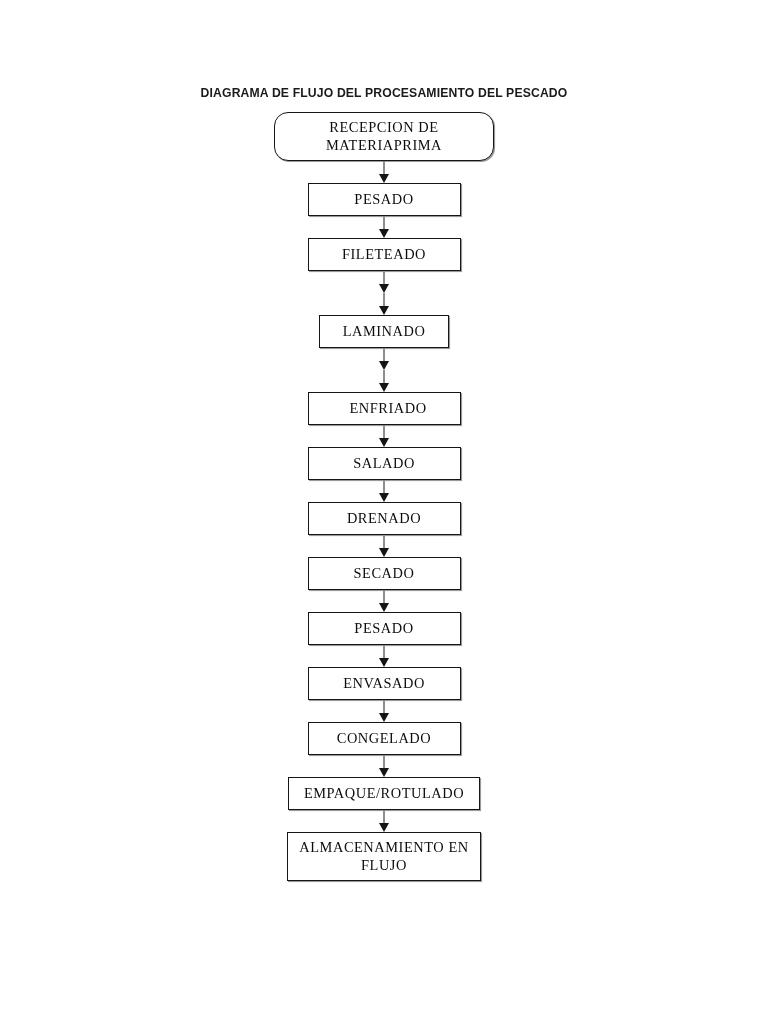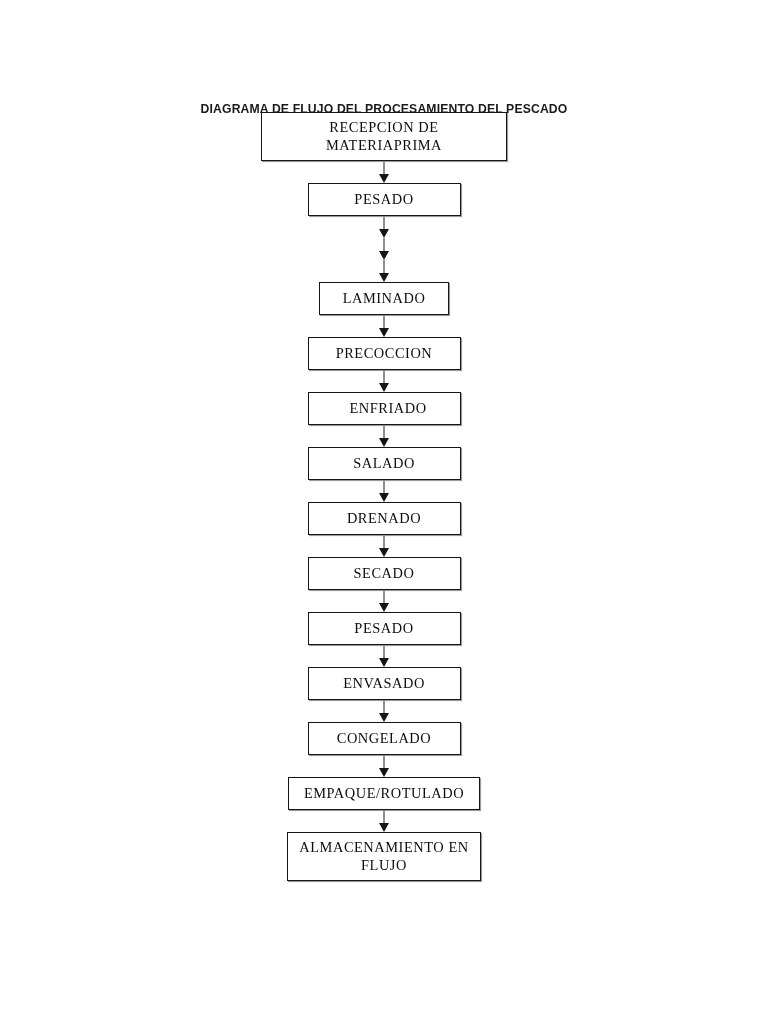--- a/index.html
+++ b/index.html
@@ -19,21 +19,21 @@
     position: absolute;
     left: 0; top: 0;
     width: 768px;
     height: 1024px;
     background: #ffffff;
   }
 
   #diagram-title {
     position: absolute;
     left: 0;
-    top: 102px;
+    top: 86px;
     width: 768px;
     text-align: center;
     font-family: "Liberation Sans", sans-serif;
     font-weight: bold;
     font-size: 12.2px;
     letter-spacing: 0.15px;
     color: #1a1a1a;
     white-space: nowrap;
   }
 
@@ -102,51 +102,51 @@
 </style>
 </head>
 <body>
 
 <div id="page">
 
   <div id="diagram-title">DIAGRAMA DE FLUJO DEL PROCESAMIENTO DEL PESCADO</div>
 
   <div id="flow">
       <div class="flow-step">
-        <div class="node h2line" style="width: 246px;">RECEPCION DE
+        <div class="node h2line" style="width: 220px; border-radius: 14px;">RECEPCION DE
 MATERIAPRIMA</div>
       </div>
       <div class="connector">
         <div class="shaft"></div>
         <div class="head"></div>
       </div>
       <div class="flow-step">
         <div class="node h1line" style="width: 153px;">PESADO</div>
       </div>
       <div class="connector">
         <div class="shaft"></div>
         <div class="head"></div>
       </div>
+      <div class="flow-step">
+        <div class="node h1line" style="width: 153px;">FILETEADO</div>
+      </div>
       <div class="connector">
         <div class="shaft"></div>
         <div class="head"></div>
       </div>
       <div class="connector">
         <div class="shaft"></div>
         <div class="head"></div>
       </div>
       <div class="flow-step">
         <div class="node h1line" style="width: 130px;">LAMINADO</div>
       </div>
       <div class="connector">
         <div class="shaft"></div>
         <div class="head"></div>
-      </div>
-      <div class="flow-step">
-        <div class="node h1line" style="width: 153px;">PRECOCCION</div>
       </div>
       <div class="connector">
         <div class="shaft"></div>
         <div class="head"></div>
       </div>
       <div class="flow-step">
         <div class="node h1line" style="width: 153px; padding-left: 8px;">ENFRIADO</div>
       </div>
       <div class="connector">
         <div class="shaft"></div>

